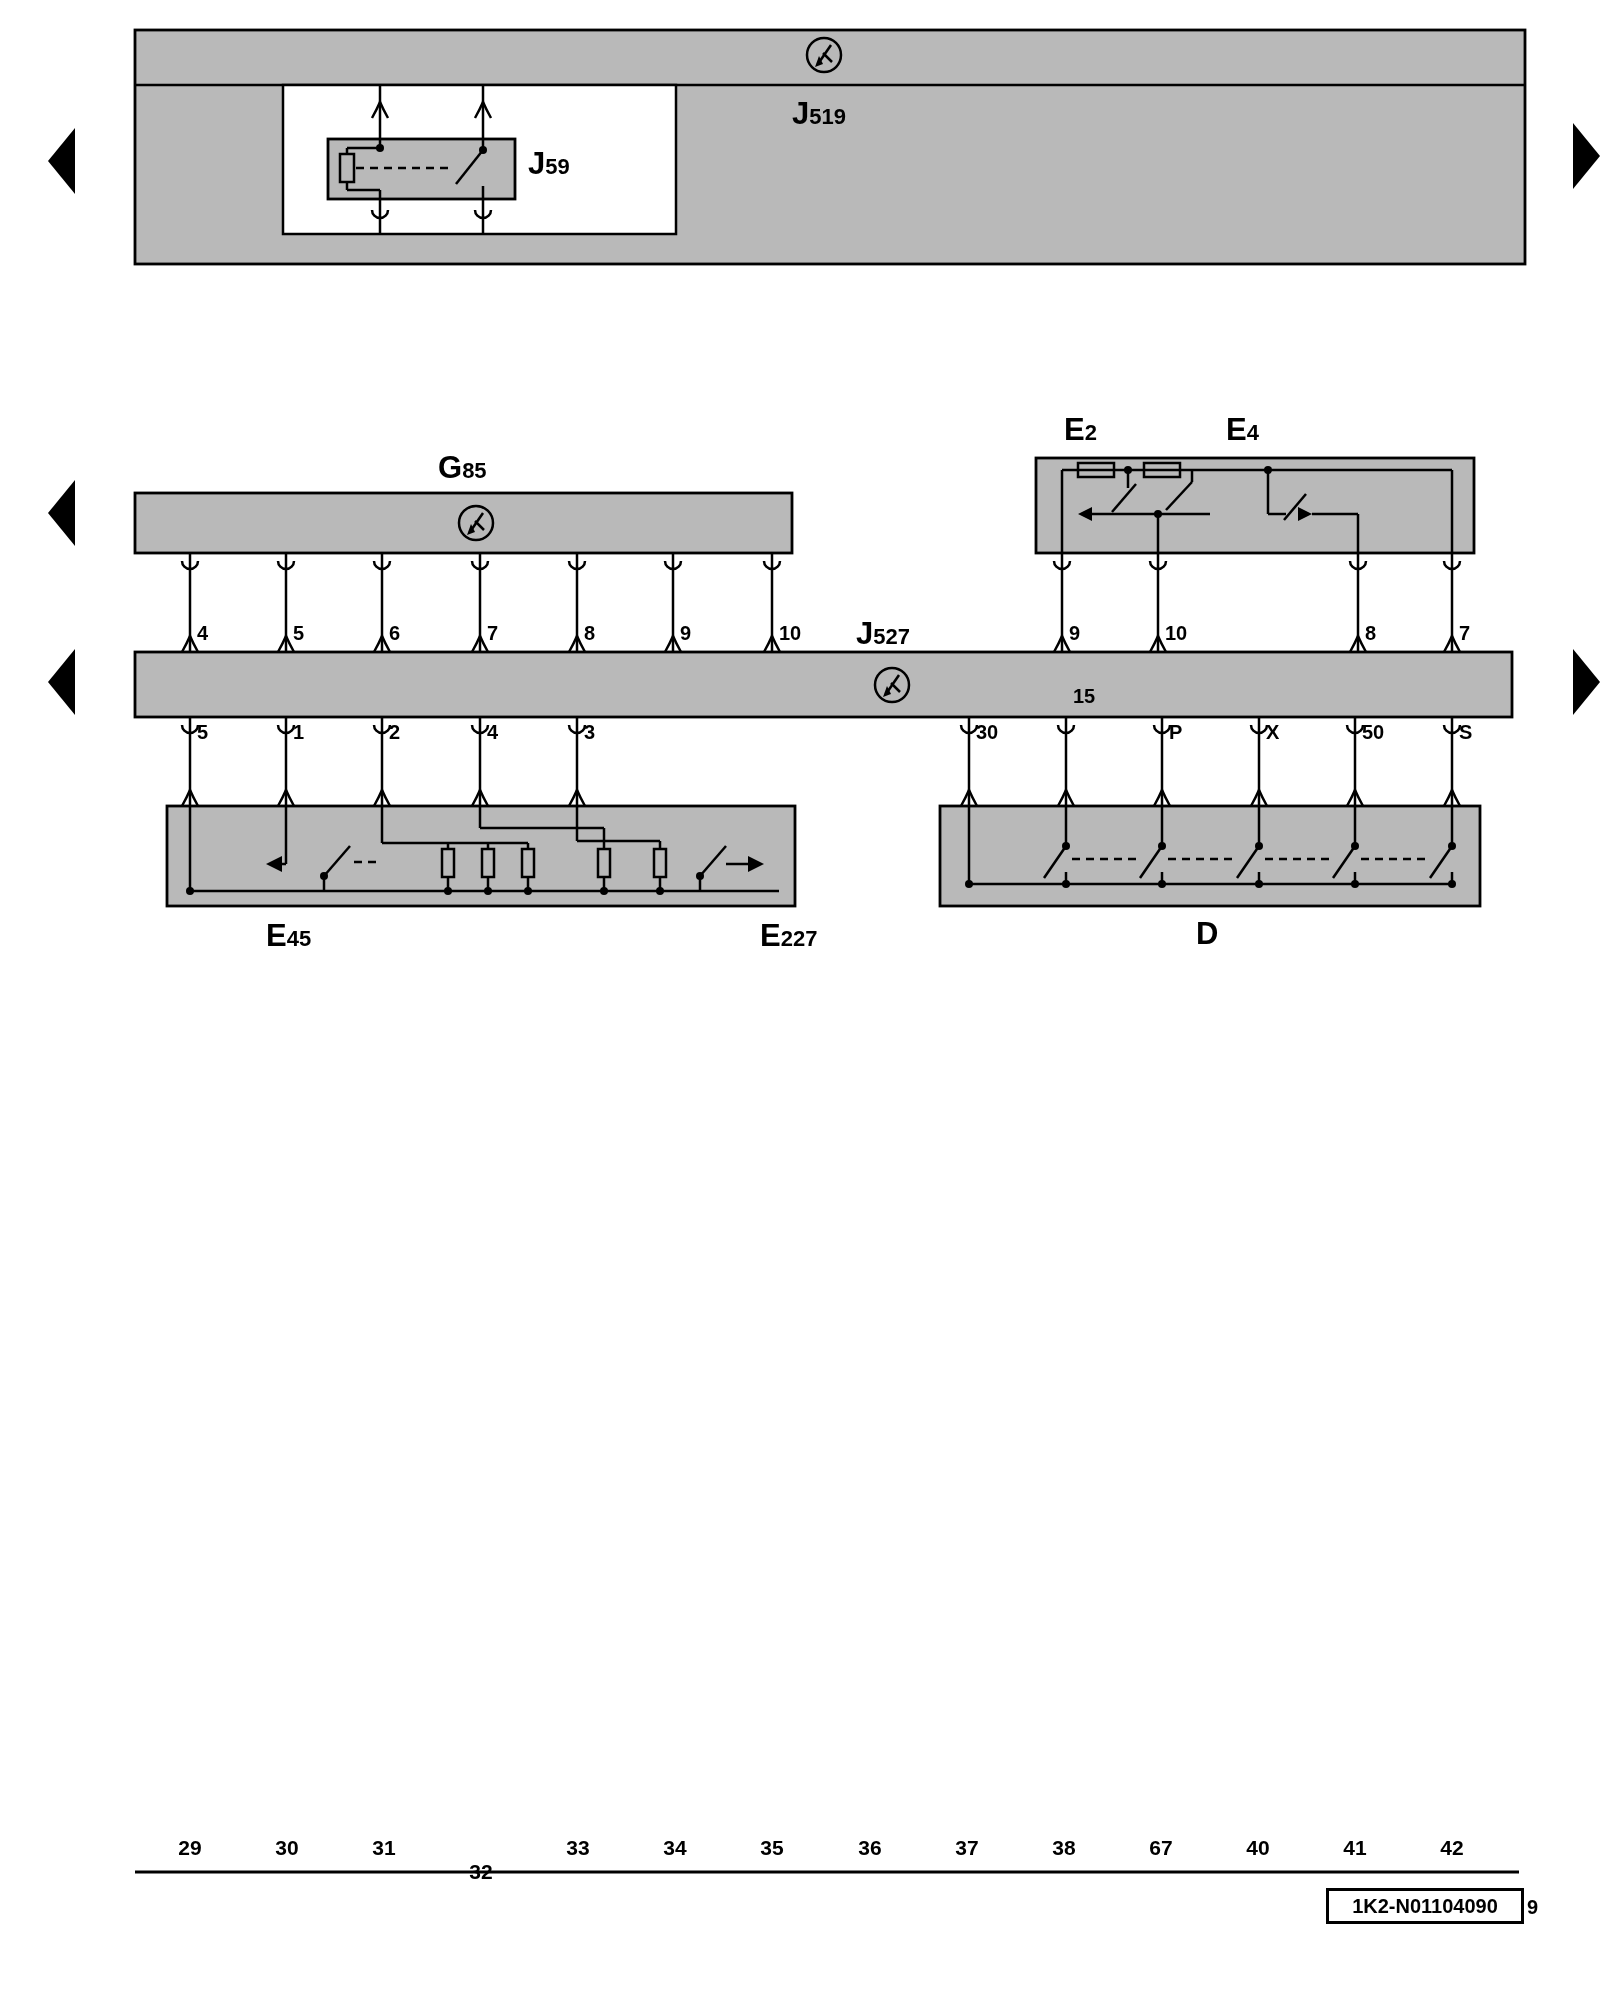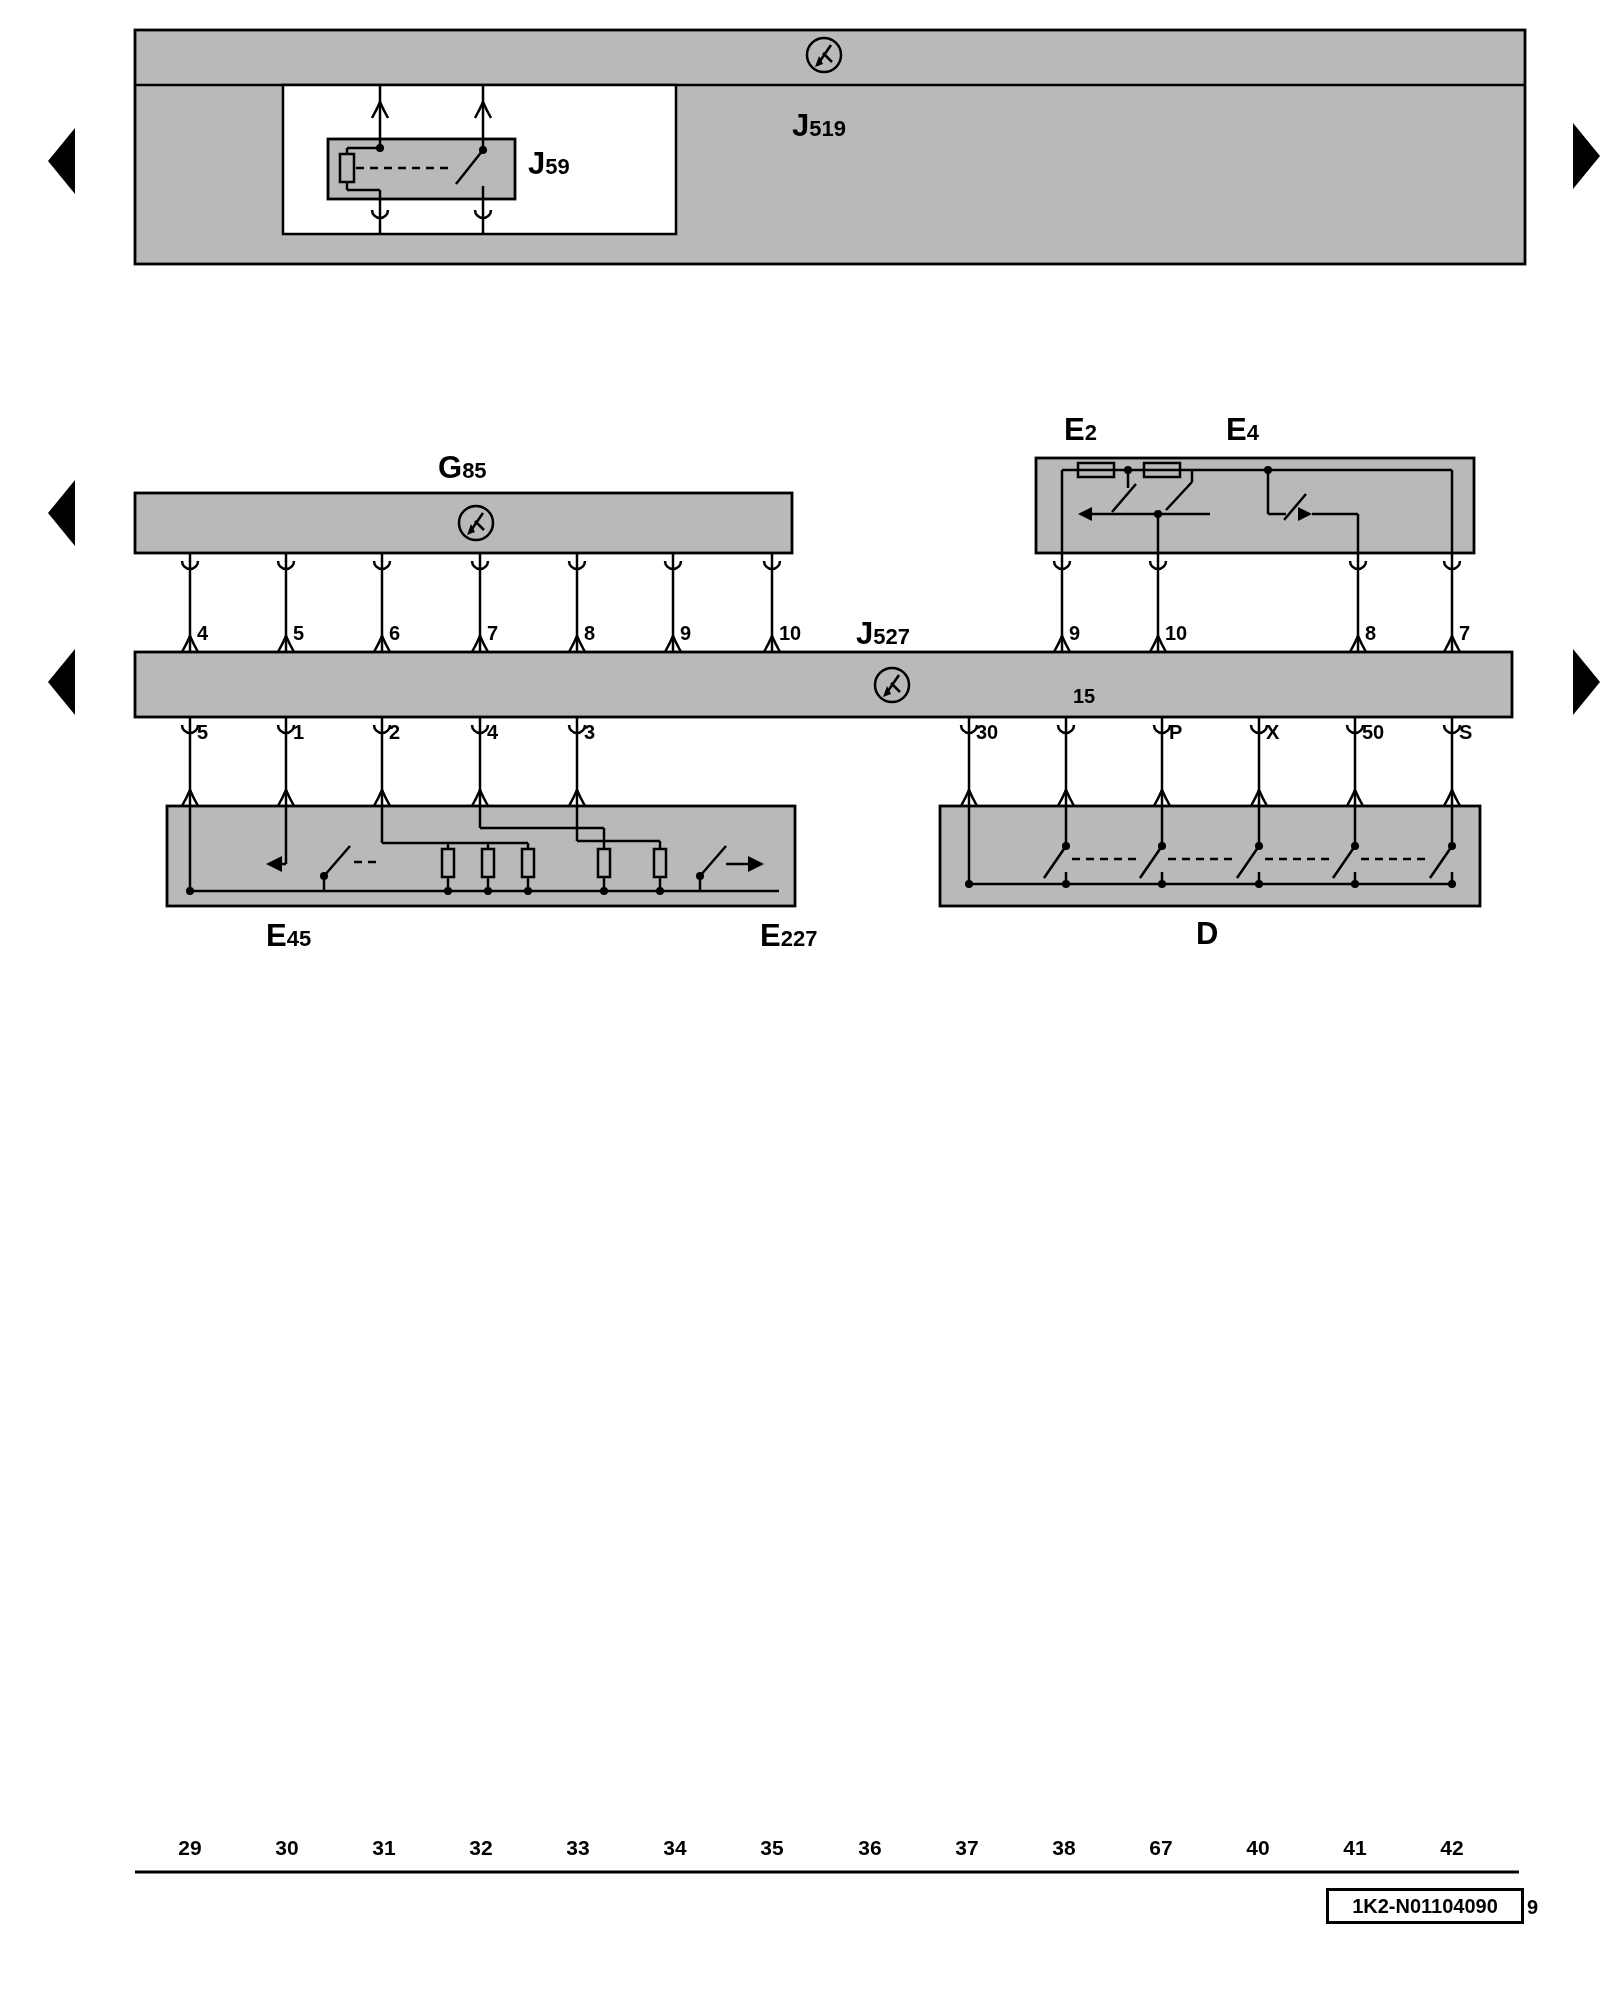--- a/index.html
+++ b/index.html
@@ -328,21 +328,21 @@
     <g transform="translate(1573,123)">
         <polygon class="fil" points="27,33 0,0 0,66"></polygon>
       </g>
     <g transform="translate(1573,649)">
         <polygon class="fil" points="27,33 0,0 0,66"></polygon>
       </g>
 
     <line class="thick" x1="135" y1="1872" x2="1519" y2="1872"></line>
   </svg>
 
-  <div class="comp" style="left:792px; top:108px;"><span>J</span><span class="idx">519</span></div>
+  <div class="comp" style="left:792px; top:96px;"><span>J</span><span class="idx">519</span></div>
   <div class="comp" style="left:528px; top:146px;"><span>J</span><span class="idx">59</span></div>
   <div class="comp" style="left:438px; top:450px;"><span>G</span><span class="idx">85</span></div>
   <div class="comp" style="left:1064px; top:412px;"><span>E</span><span class="idx">2</span></div>
   <div class="comp" style="left:1226px; top:412px;"><span>E</span><span class="idx">4</span></div>
   <div class="comp" style="left:856px; top:616px;"><span>J</span><span class="idx">527</span></div>
   <div class="comp" style="left:266px; top:918px;"><span>E</span><span class="idx">45</span></div>
   <div class="comp" style="left:748px; top:918px;margin-left:12px;"><span>E</span><span class="idx">227</span></div>
   <div class="comp" style="left:1196px; top:916px;"><span>D</span><span class="idx"></span></div>
 
   <span class="term" style="left:197px; top:622px;">4</span>
@@ -365,21 +365,21 @@
   <span class="term" style="left:976px; top:721px;">30</span>
   <span class="term" style="left:1073px; top:685px;">15</span>
   <span class="term" style="left:1169px; top:721px;">P</span>
   <span class="term" style="left:1266px; top:721px;">X</span>
   <span class="term" style="left:1362px; top:721px;">50</span>
   <span class="term" style="left:1459px; top:721px;">S</span>
 
   <span class="track" style="left:190px;text-align:right;">29</span>
   <span class="track" style="left:287px;">30</span>
   <span class="track" style="left:384px;">31</span>
-  <span class="track" style="left:481px;">32</span>
+  <span class="track" style="left:481px;margin-top:24px;">32</span>
   <span class="track" style="left:578px;">33</span>
   <span class="track" style="left:675px;">34</span>
   <span class="track" style="left:772px;">35</span>
   <span class="track" style="left:870px;">36</span>
   <span class="track" style="left:967px;">37</span>
   <span class="track" style="left:1064px;">38</span>
   <span class="track" style="left:1161px;">67</span>
   <span class="track" style="left:1258px;">40</span>
   <span class="track" style="left:1355px;">41</span>
   <span class="track" style="left:1452px;">42</span>

